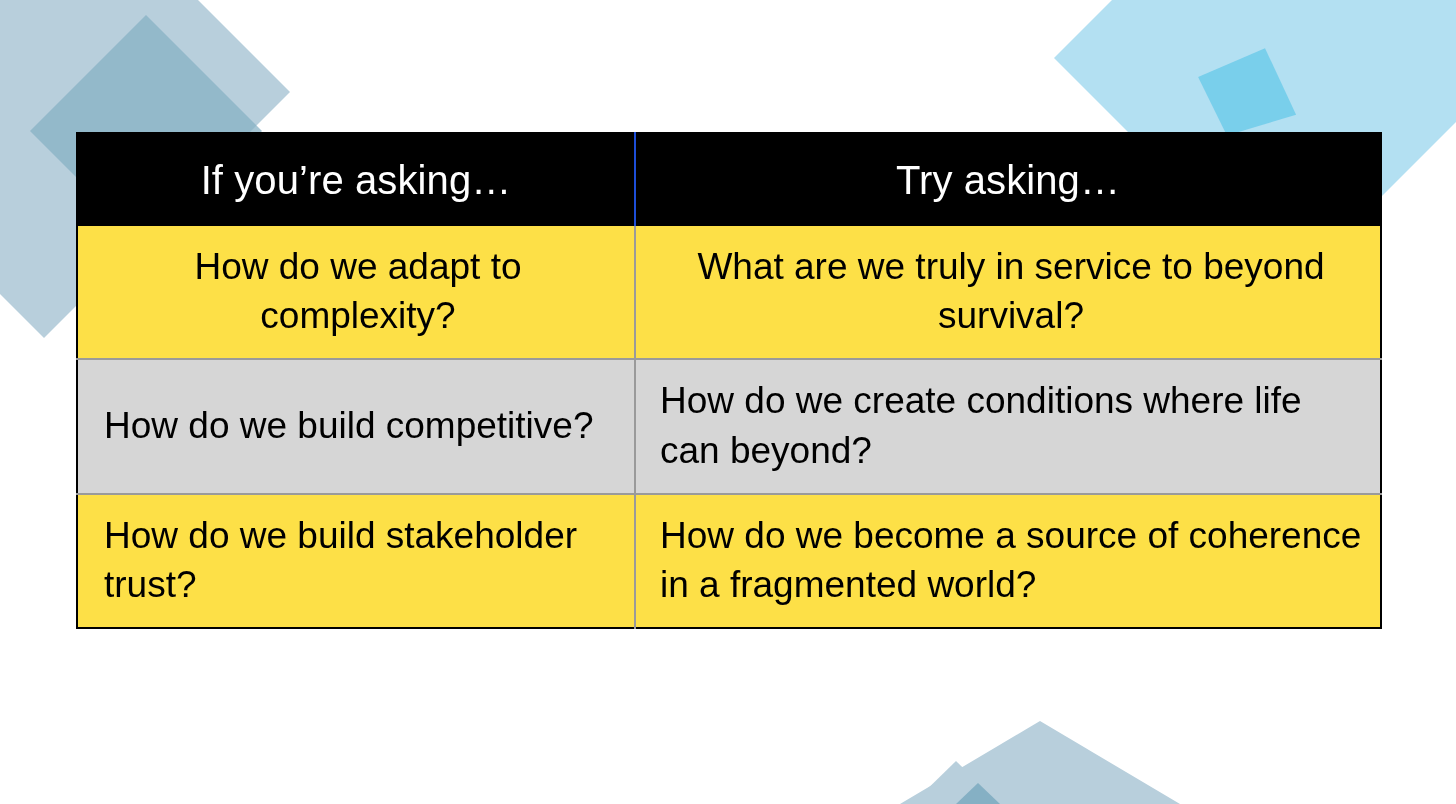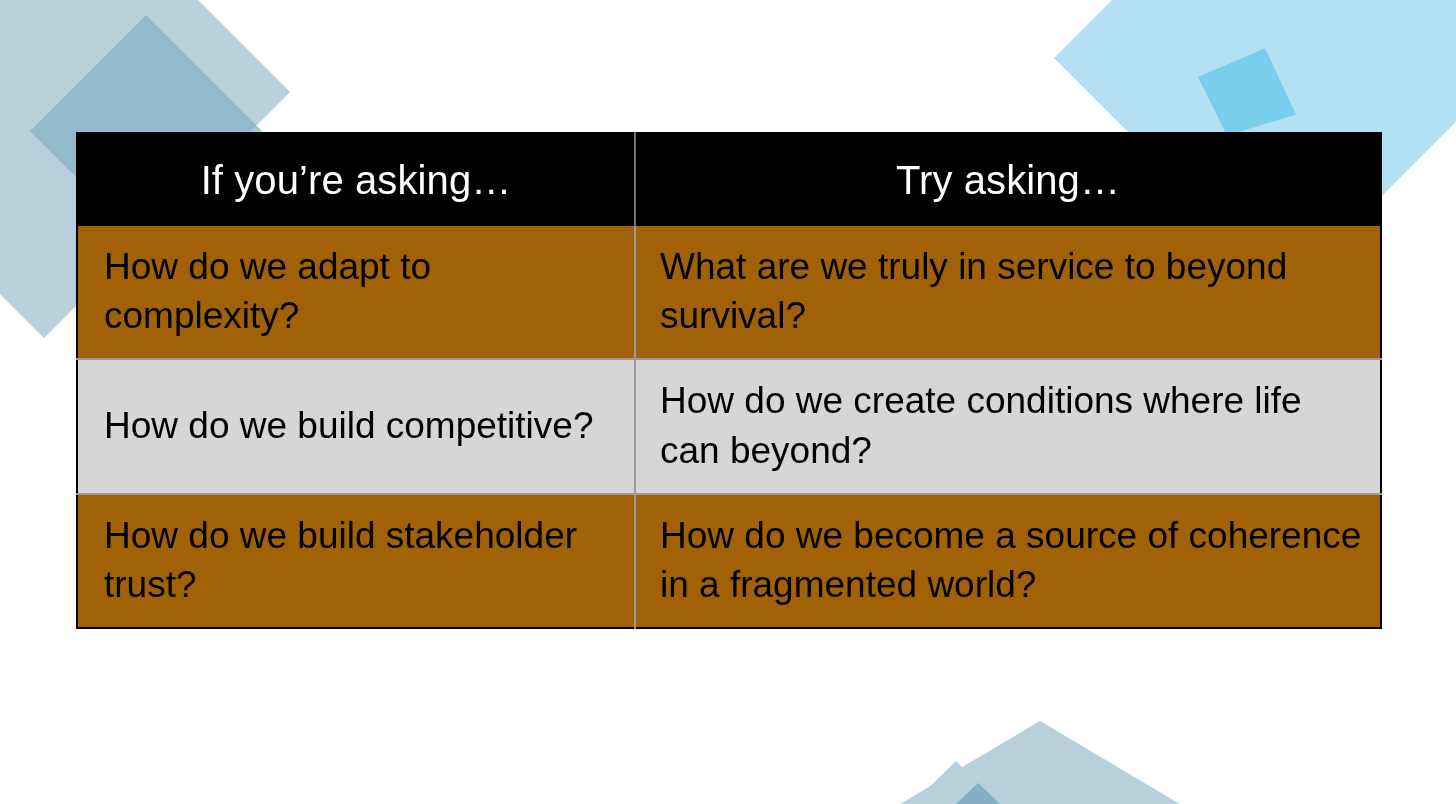--- a/index.html
+++ b/index.html
@@ -38,39 +38,39 @@
   #qtable {
     position: absolute;
     left: 76px;
     top: 132px;
     width: 1304px;
     box-sizing: border-box;
     border-collapse: collapse;
     table-layout: fixed;
     z-index: 3;
     border: 2px solid #000000;
-    background: #a16207;
+    background: #fde047;
   }
   #qtable col.c1 { width: 558px; }
   #qtable col.c2 { width: 746px; }
 
   #qtable thead th {
     background: #000000;
     color: #ffffff;
     font-size: 40px;
     font-weight: 400;
     text-align: center;
     vertical-align: middle;
     height: 92px;
     padding: 0 14px;
     border: none;
     letter-spacing: 0.1px;
   }
   #qtable thead th.h2 {
-    border-left: 2px solid #737373;
+    border-left: 2px solid #1d4ed8;
   }
 
   #qtable tbody td {
     font-size: 37px;
     line-height: 1.33;
     color: #000000;
     vertical-align: middle;
     padding: 16px 22px 18px 26px;
     border-top: 2px solid #9a9a9a;
     border-bottom: 0;
@@ -79,20 +79,21 @@
   #qtable tbody tr td.colB {
     border-left: 2px solid #9a9a9a;
     padding-left: 24px;
     padding-right: 18px;
   }
   #qtable tbody tr.shaded td {
     background: #d6d6d6;
   }
   #qtable tbody tr:first-child td {
     border-top: 0;
+    text-align: center;
   }
 
   .cell-text { display: block; }
 </style>
 </head>
 <body>
 
 <div id="slide">
 
   <svg id="decor" viewBox="0 0 1456 804" width="1456" height="804" xmlns="http://www.w3.org/2000/svg" aria-hidden="true">

